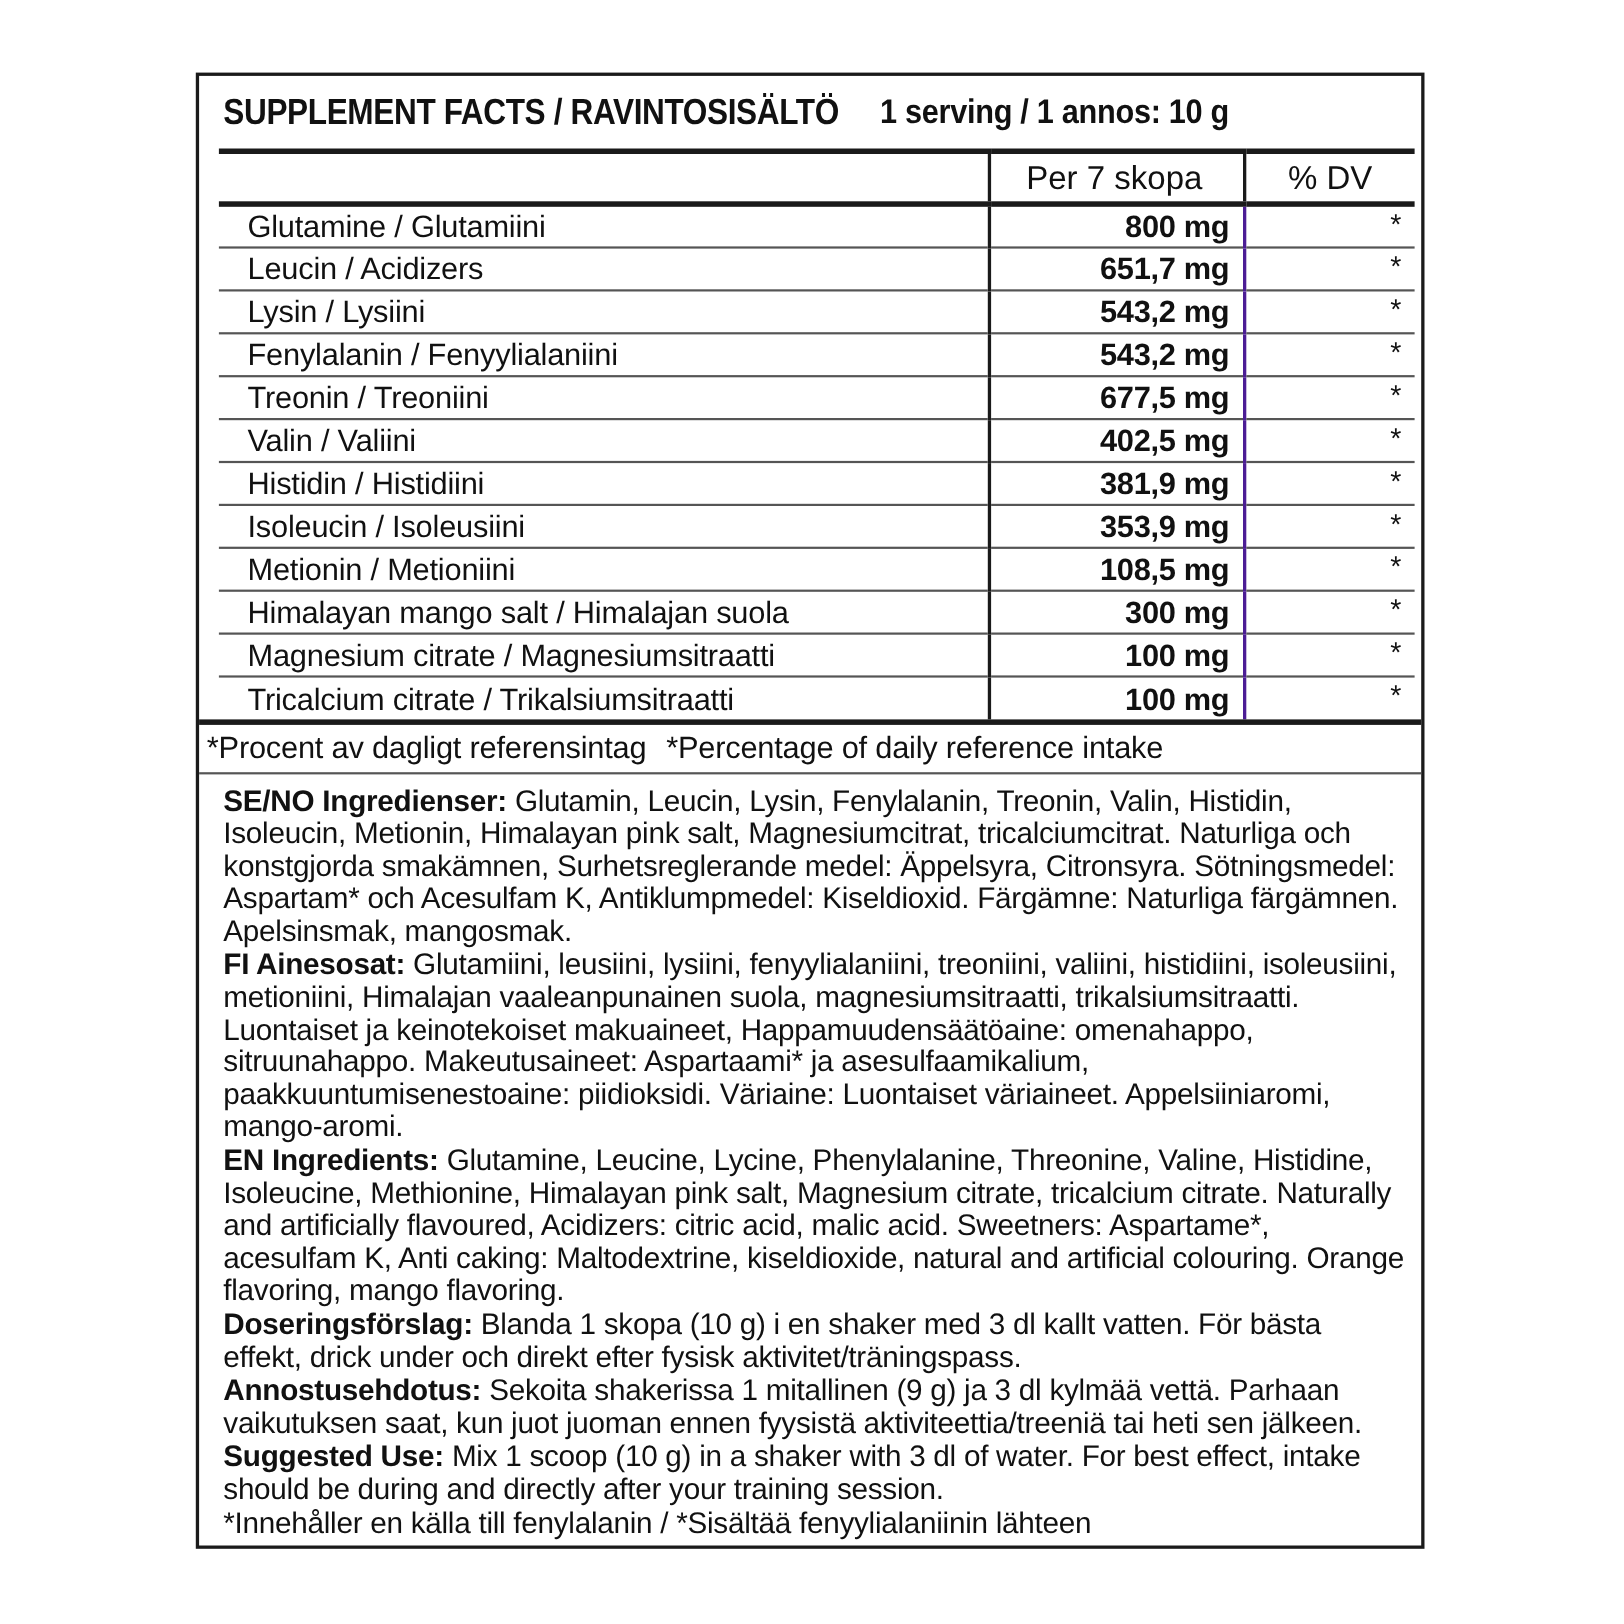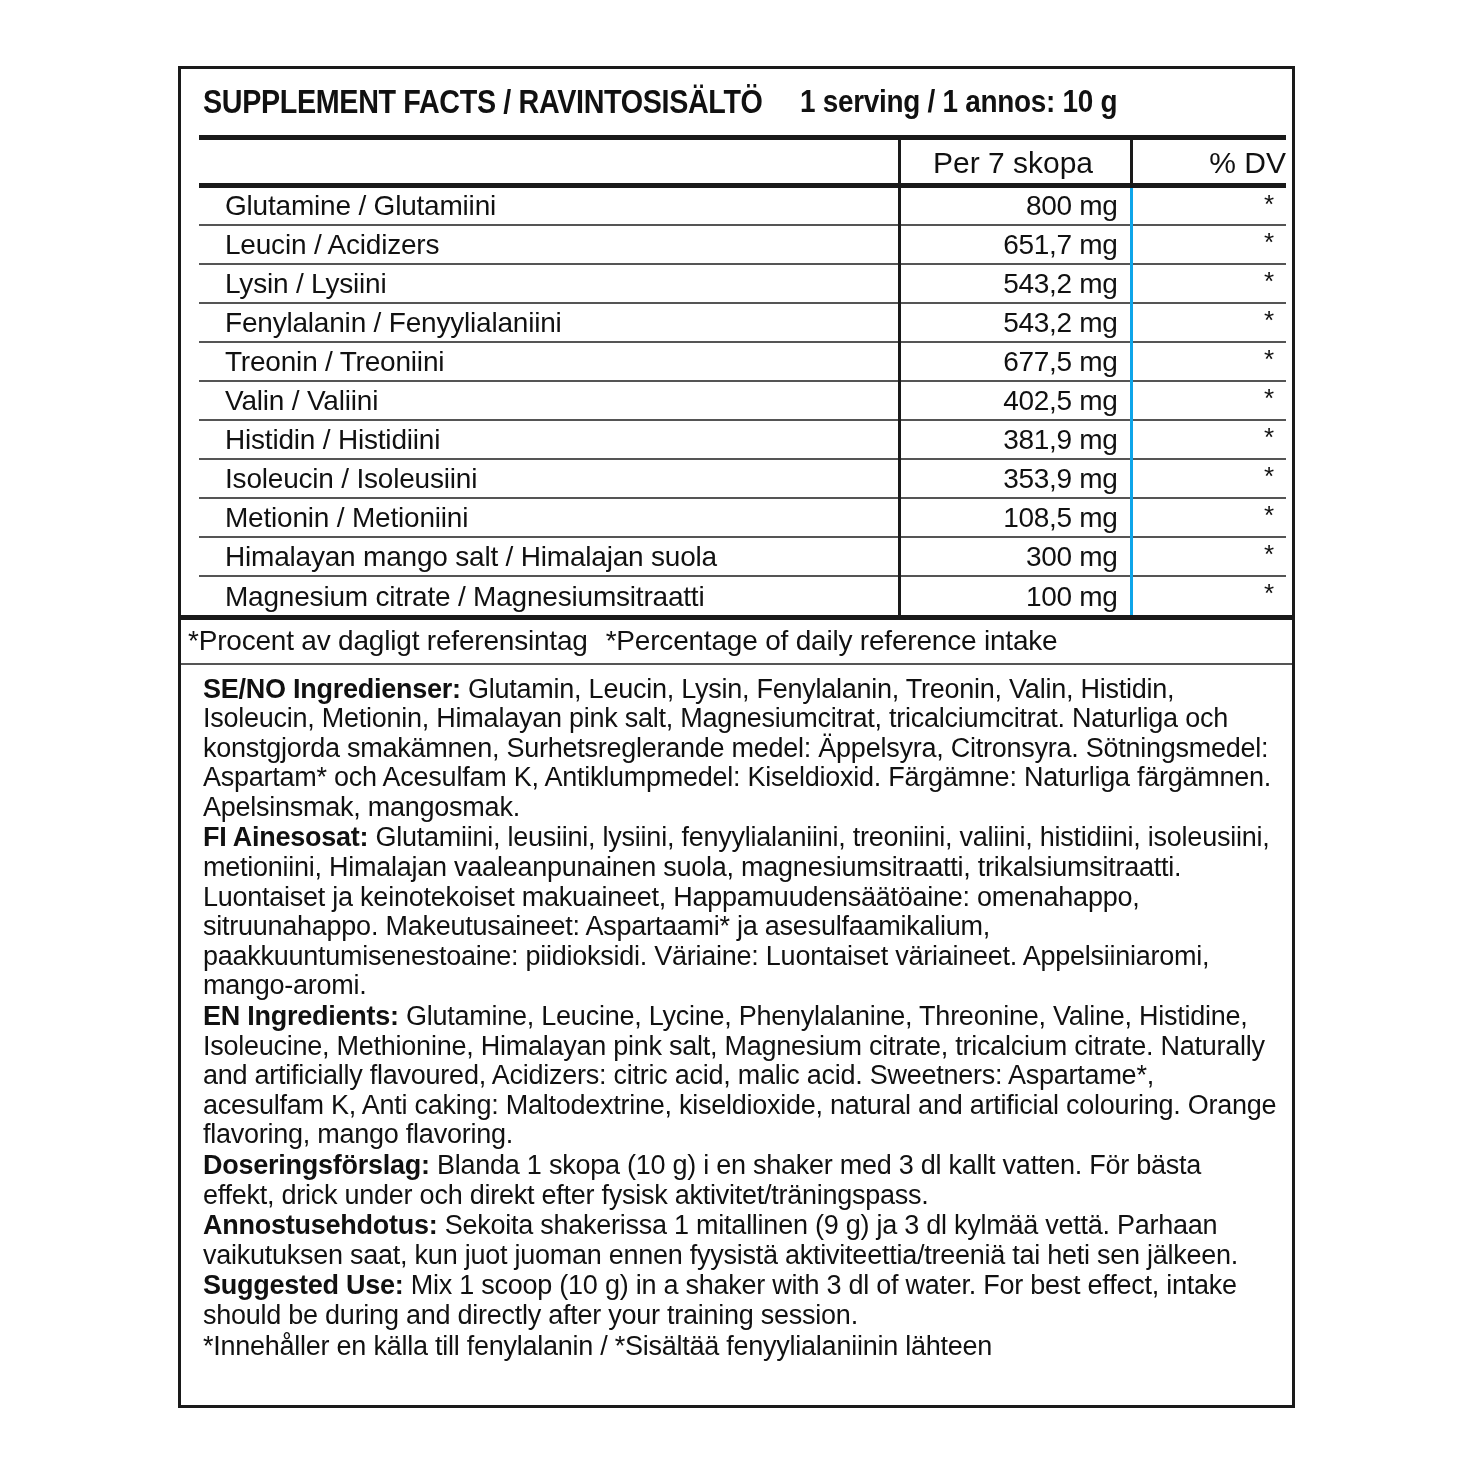--- a/index.html
+++ b/index.html
@@ -68,36 +68,36 @@
     height: 48px;
     font-size: 30px;
     padding-bottom: 3px;
   }
   tr.head-row td.h-name { border-right: 3px solid #1a1a1a; }
   tr.head-row td.h-val  {
     text-align: center;
     border-right: 3px solid #1a1a1a;
     padding-right: 4px;
   }
-  tr.head-row td.h-dv   { text-align: right; }
+  tr.head-row td.h-dv   { text-align: center; }
 
   tr.data-row td { height: 39px; font-size: 28px; }
   tr.data-row td.d-name {
     padding-left: 26px;
     padding-bottom: 2px;
     border-right: 3px solid #1a1a1a;
     letter-spacing: -0.2px;
     margin-top: 45px;
   }
   tr.data-row td.d-val {
     text-align: right;
     padding-right: 12px;
     padding-bottom: 2px;
-    font-weight: normal;
-    border-right: 3px solid #0ea5e9;
+    font-weight: bold;
+    border-right: 3px solid #4c1d95;
     letter-spacing: -0.3px;
   }
   tr.data-row td.d-dv {
     text-align: right;
     vertical-align: top;
     padding-right: 12px;
     padding-top: 1px;
     font-size: 26px;
   }
 
@@ -197,20 +197,25 @@
             <tr class="data-row">
               <td class="d-name rule-thin">Himalayan mango salt / Himalajan suola</td>
               <td class="d-val rule-thin">300 mg</td>
               <td class="d-dv rule-thin">*</td>
             </tr>
             <tr class="data-row">
               <td class="d-name rule-thin">Magnesium citrate / Magnesiumsitraatti</td>
               <td class="d-val rule-thin">100 mg</td>
               <td class="d-dv rule-thin">*</td>
             </tr>
+            <tr class="data-row">
+              <td class="d-name rule-thin">Tricalcium citrate / Trikalsiumsitraatti</td>
+              <td class="d-val rule-thin">100 mg</td>
+              <td class="d-dv rule-thin">*</td>
+            </tr>
           </tbody>
       </table>
     </div>
 
     <div class="footnote">
       <span>*Procent av dagligt referensintag</span><span class="gap"></span><span>*Percentage of daily reference intake</span>
     </div>
 
     <div class="body-text">
       <p class="para">

